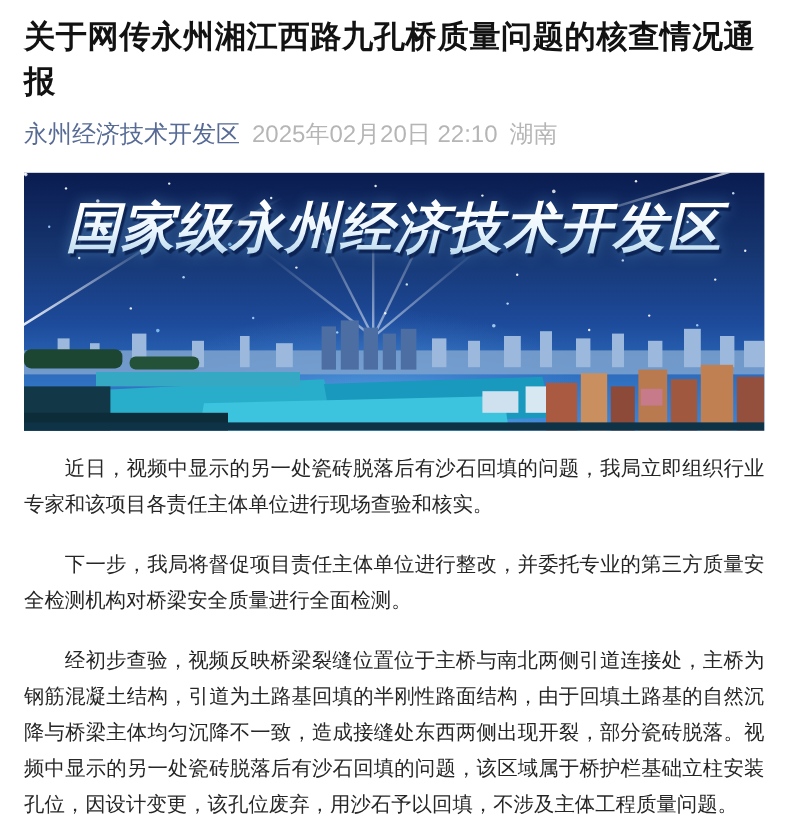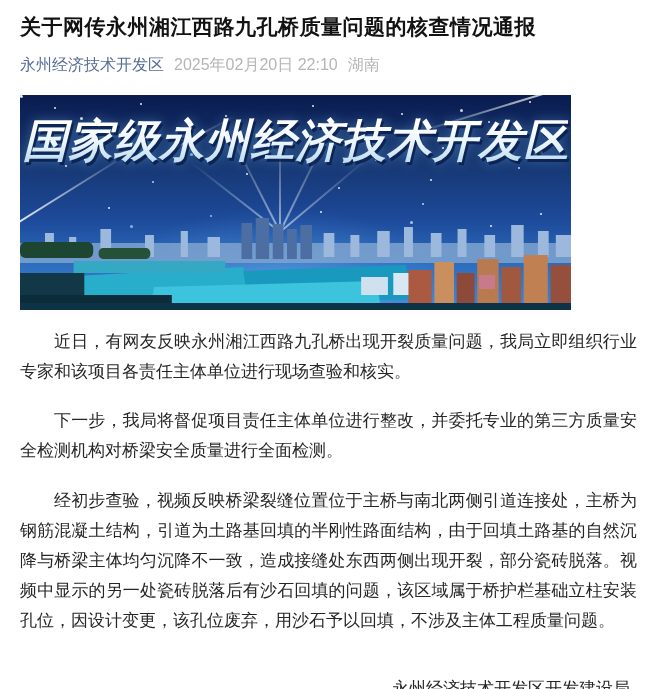--- a/index.html
+++ b/index.html
@@ -6,36 +6,36 @@
   html, body { background: #ffffff; }
   body {
     width: 657px; height: 689px; overflow: hidden;
     font-family: "Liberation Sans", "DejaVu Sans", sans-serif;
     color: #252525;
   }
   .page { padding: 12px 20px 0 20px; }
 
   
   .title {
-    font-size: 21px; font-weight: 700; color: #121212;
+    font-size: 26px; font-weight: 700; color: #121212;
     line-height: 1.45; letter-spacing: 0.5px;
   }
 
   
   .byline {
-    margin-top: 13px; font-size: 16px; line-height: 1.2;
+    margin-top: 13px; font-size: 20px; line-height: 1.2;
     display: flex; align-items: center; gap: 10px;
   }
   .byline .account { color: #576b95; cursor: pointer; }
   .byline .meta { color: #b5b5b5; }
 
   
   .banner {
     position: relative; margin-top: 20px;
-    width: 551px; height: 215px; overflow: hidden;
+    width: 617px; height: 215px; overflow: hidden;
     background: linear-gradient(180deg, #0a1c50 0%, #16356f 30%, #1d4a9a 58%, #2f6fc0 80%, #3f86d6 100%);
   }
   .stars, .stars2 { position: absolute; width: 2px; height: 2px; border-radius: 50%; background: #fff; }
   .stars {
     left: 0; top: 0; opacity: .9;
     box-shadow: 34px 12px #fff, 78px 30px #dcecff, 120px 8px #fff, 161px 44px #bfe0ff,
       205px 20px #fff, 248px 50px #e6f3ff, 292px 10px #fff, 336px 36px #cfe6ff,
       381px 18px #fff, 422px 52px #fff, 468px 26px #d8ecff, 509px 6px #fff,
       552px 40px #fff, 590px 16px #cfe6ff, 45px 70px #fff, 132px 86px #bfe0ff,
       226px 78px #fff, 318px 92px #e6f3ff, 410px 84px #fff, 498px 72px #cfe6ff,
@@ -179,21 +179,21 @@
         <rect x="594" y="50" width="23" height="45" fill="#94503c"></rect>
       </g>
 
       <rect x="0" y="88" width="617" height="7" fill="#0f3346"></rect>
     </svg>
 
     <div class="banner-headline">国家级永州经济技术开发区</div>
   </div>
 
   <div class="content">
-    <p>近日，有网友反映永州湘江西路九孔桥出现开裂质量问题，我局立即组织行业专家和该项目各责任主体单位进行现场查验和核实。</p>
+    <p>近日，视频中显示的另一处瓷砖脱落后有沙石回填的问题，我局立即组织行业专家和该项目各责任主体单位进行现场查验和核实。</p>
     <p>下一步，我局将督促项目责任主体单位进行整改，并委托专业的第三方质量安全检测机构对桥梁安全质量进行全面检测。</p>
     <p>经初步查验，视频反映桥梁裂缝位置位于主桥与南北两侧引道连接处，主桥为钢筋混凝土结构，引道为土路基回填的半刚性路面结构，由于回填土路基的自然沉降与桥梁主体均匀沉降不一致，造成接缝处东西两侧出现开裂，部分瓷砖脱落。视频中显示的另一处瓷砖脱落后有沙石回填的问题，该区域属于桥护栏基础立柱安装孔位，因设计变更，该孔位废弃，用沙石予以回填，不涉及主体工程质量问题。</p>
   </div>
 
   <div class="signature">
     <p class="sig-agency">永州经济技术开发区开发建设局</p>
 
   </div>
 
 </div>

